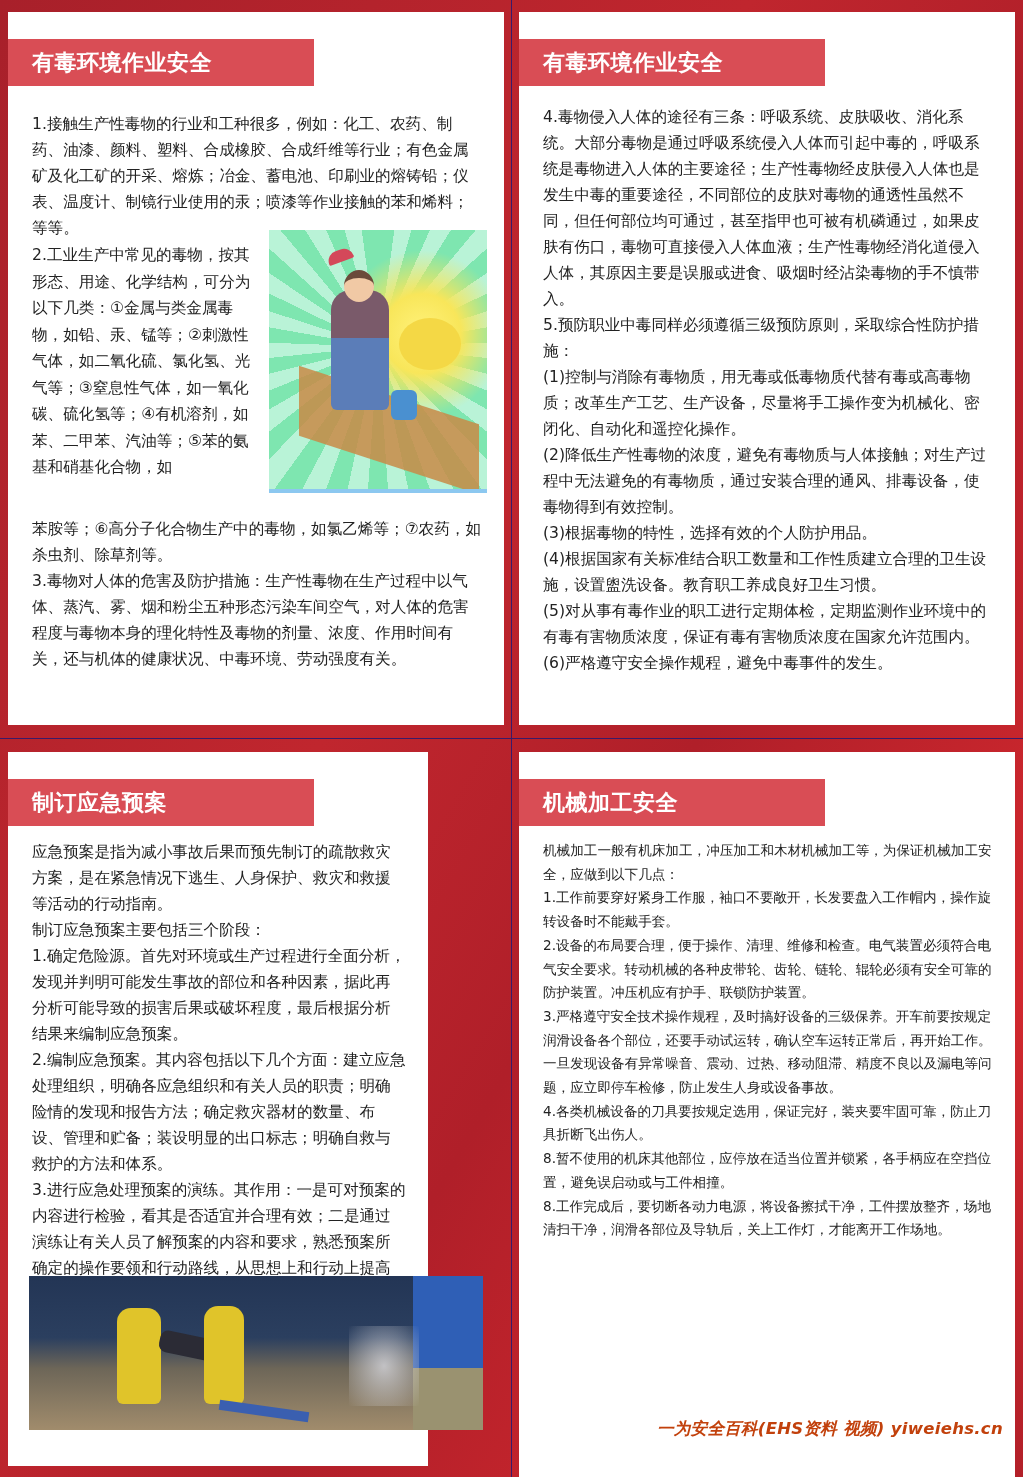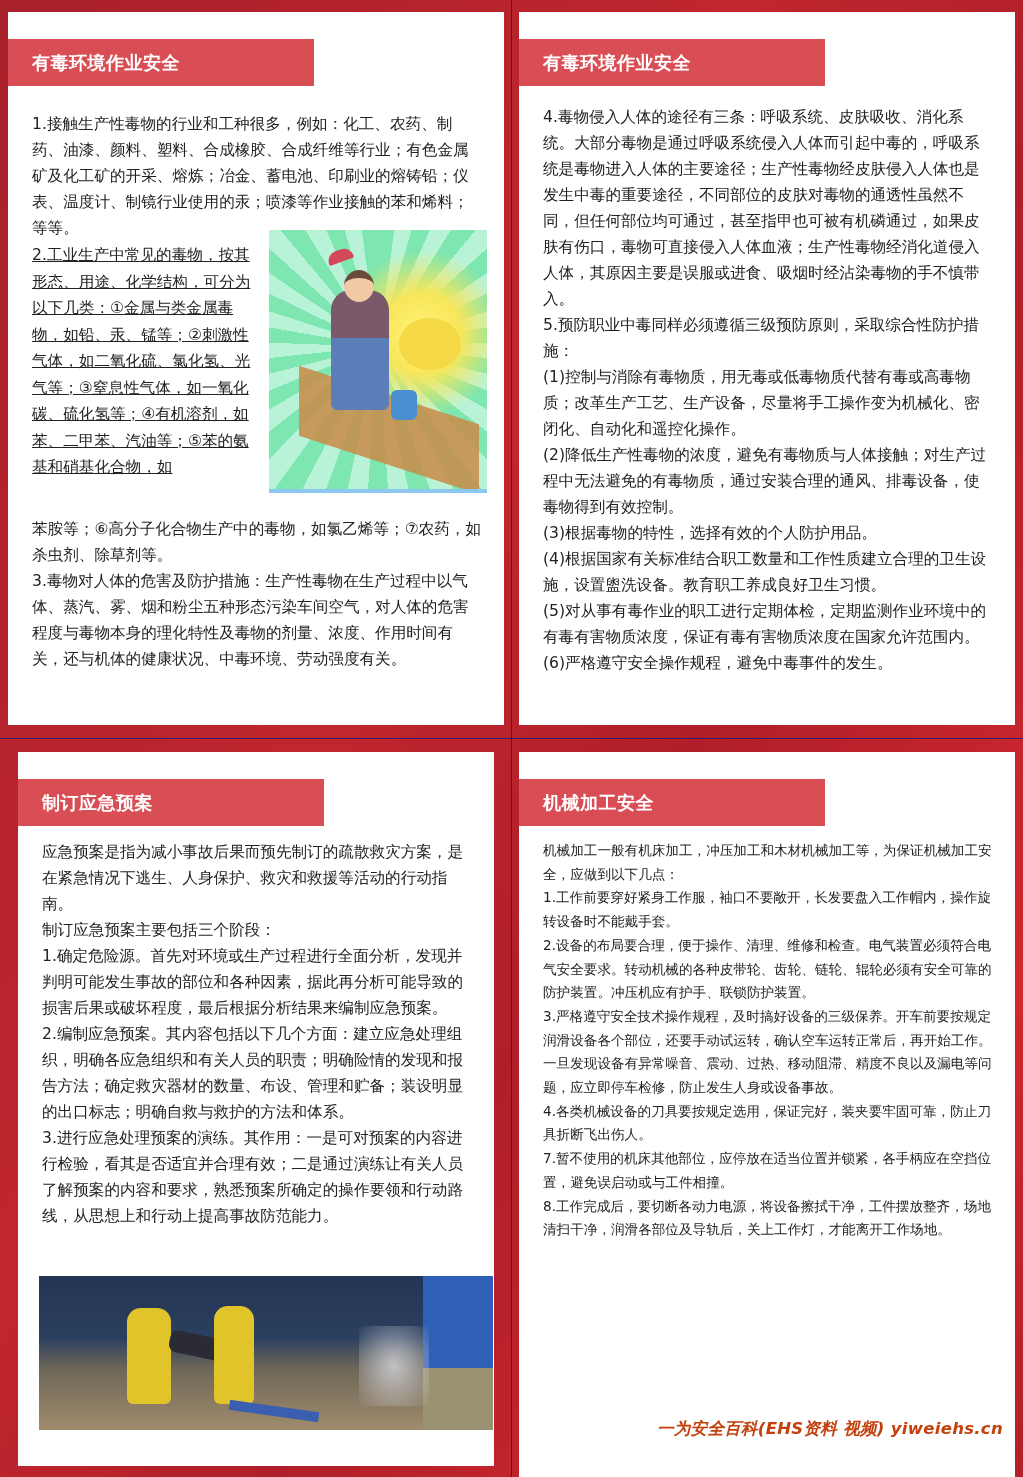--- a/index.html
+++ b/index.html
@@ -10,47 +10,47 @@
       position: relative;
     }
     .divider-v { position: absolute; left: 511px; top: 0; width: 1px; height: 1477px; background: #3a1a6a; }
     .divider-h { position: absolute; left: 0; top: 738px; width: 1023px; height: 1px; background: #3a1a6a; }
     .panel {
       position: absolute;
       background: #ffffff;
     }
     .p1 { left: 8px;   top: 12px;  width: 496px; height: 713px; }
     .p2 { left: 519px; top: 12px;  width: 496px; height: 713px; }
-    .p3 { left: 18px;   top: 752px; width: 476px; height: 714px; }
+    .p3 { left: 8px;   top: 752px; width: 420px; height: 714px; }
     .p4 { left: 519px; top: 752px; width: 496px; height: 810px; }
     .head-bar {
       position: absolute;
       left: 0; top: 27px;
       width: 306px; height: 47px;
       background: #d94d55;
       color: #ffffff;
       font-weight: bold;
-      font-size: 18px;
+      font-size: 22px;
       line-height: 47px;
       padding-left: 24px;
       letter-spacing: 0.5px;
     }
     .body-text {
       position: absolute;
       left: 24px;
       right: 22px;
       color: #222;
       font-size: 15.6px;
       line-height: 26px;
     }
     .p1 .body-text.t1 { top: 92px; margin-top: 7px; }
     .p1 .body-text p, .p2 .body-text p, .p3 .body-text p { margin: 0; }
     .p1 .t2 {
       position: absolute; left: 24px; top: 230px; width: 222px;
-      color: #222; font-size: 15.6px; line-height: 26.5px; text-decoration: underline;
+      color: #222; font-size: 15.6px; line-height: 26.5px;
     }
     .p1 .t3 { top: 504px; }
     .illus {
       position: absolute;
       left: 261px; top: 218px; width: 218px; height: 263px;
       background:
         radial-gradient(ellipse at 70% 40%, #fff27a 0%, #f8e65a 18%, rgba(248,230,90,0) 38%),
         repeating-conic-gradient(from 0deg at 50% 45%, #7ee6b0 0deg 8deg, #b9f3d7 8deg 16deg);
       border-bottom: 4px solid #8cc8f0;
       overflow: hidden;
@@ -170,17 +170,17 @@
 </section>
 
 <section class="panel p4">
   <div class="head-bar">机械加工安全</div>
   <div class="body-text">
     <p>机械加工一般有机床加工，冲压加工和木材机械加工等，为保证机械加工安全，应做到以下几点：</p>
     <p>1.工作前要穿好紧身工作服，袖口不要敞开，长发要盘入工作帽内，操作旋转设备时不能戴手套。</p>
     <p>2.设备的布局要合理，便于操作、清理、维修和检查。电气装置必须符合电气安全要求。转动机械的各种皮带轮、齿轮、链轮、辊轮必须有安全可靠的防护装置。冲压机应有护手、联锁防护装置。</p>
     <p>3.严格遵守安全技术操作规程，及时搞好设备的三级保养。开车前要按规定润滑设备各个部位，还要手动试运转，确认空车运转正常后，再开始工作。一旦发现设备有异常噪音、震动、过热、移动阻滞、精度不良以及漏电等问题，应立即停车检修，防止发生人身或设备事故。</p>
     <p>4.各类机械设备的刀具要按规定选用，保证完好，装夹要牢固可靠，防止刀具折断飞出伤人。</p>
-    <p>7.暂不使用的机床其他部位，应停放在适当位置并锁紧，各手柄应在空挡位置，避免误启动或与工件相撞。</p>
+    <p>8.暂不使用的机床其他部位，应停放在适当位置并锁紧，各手柄应在空挡位置，避免误启动或与工件相撞。</p>
     <p>8.工作完成后，要切断各动力电源，将设备擦拭干净，工件摆放整齐，场地清扫干净，润滑各部位及导轨后，关上工作灯，才能离开工作场地。</p>
   </div>
   <div class="watermark">一为安全百科(EHS资料 视频) yiweiehs.cn</div>
 </section>
 
 </body></html>

